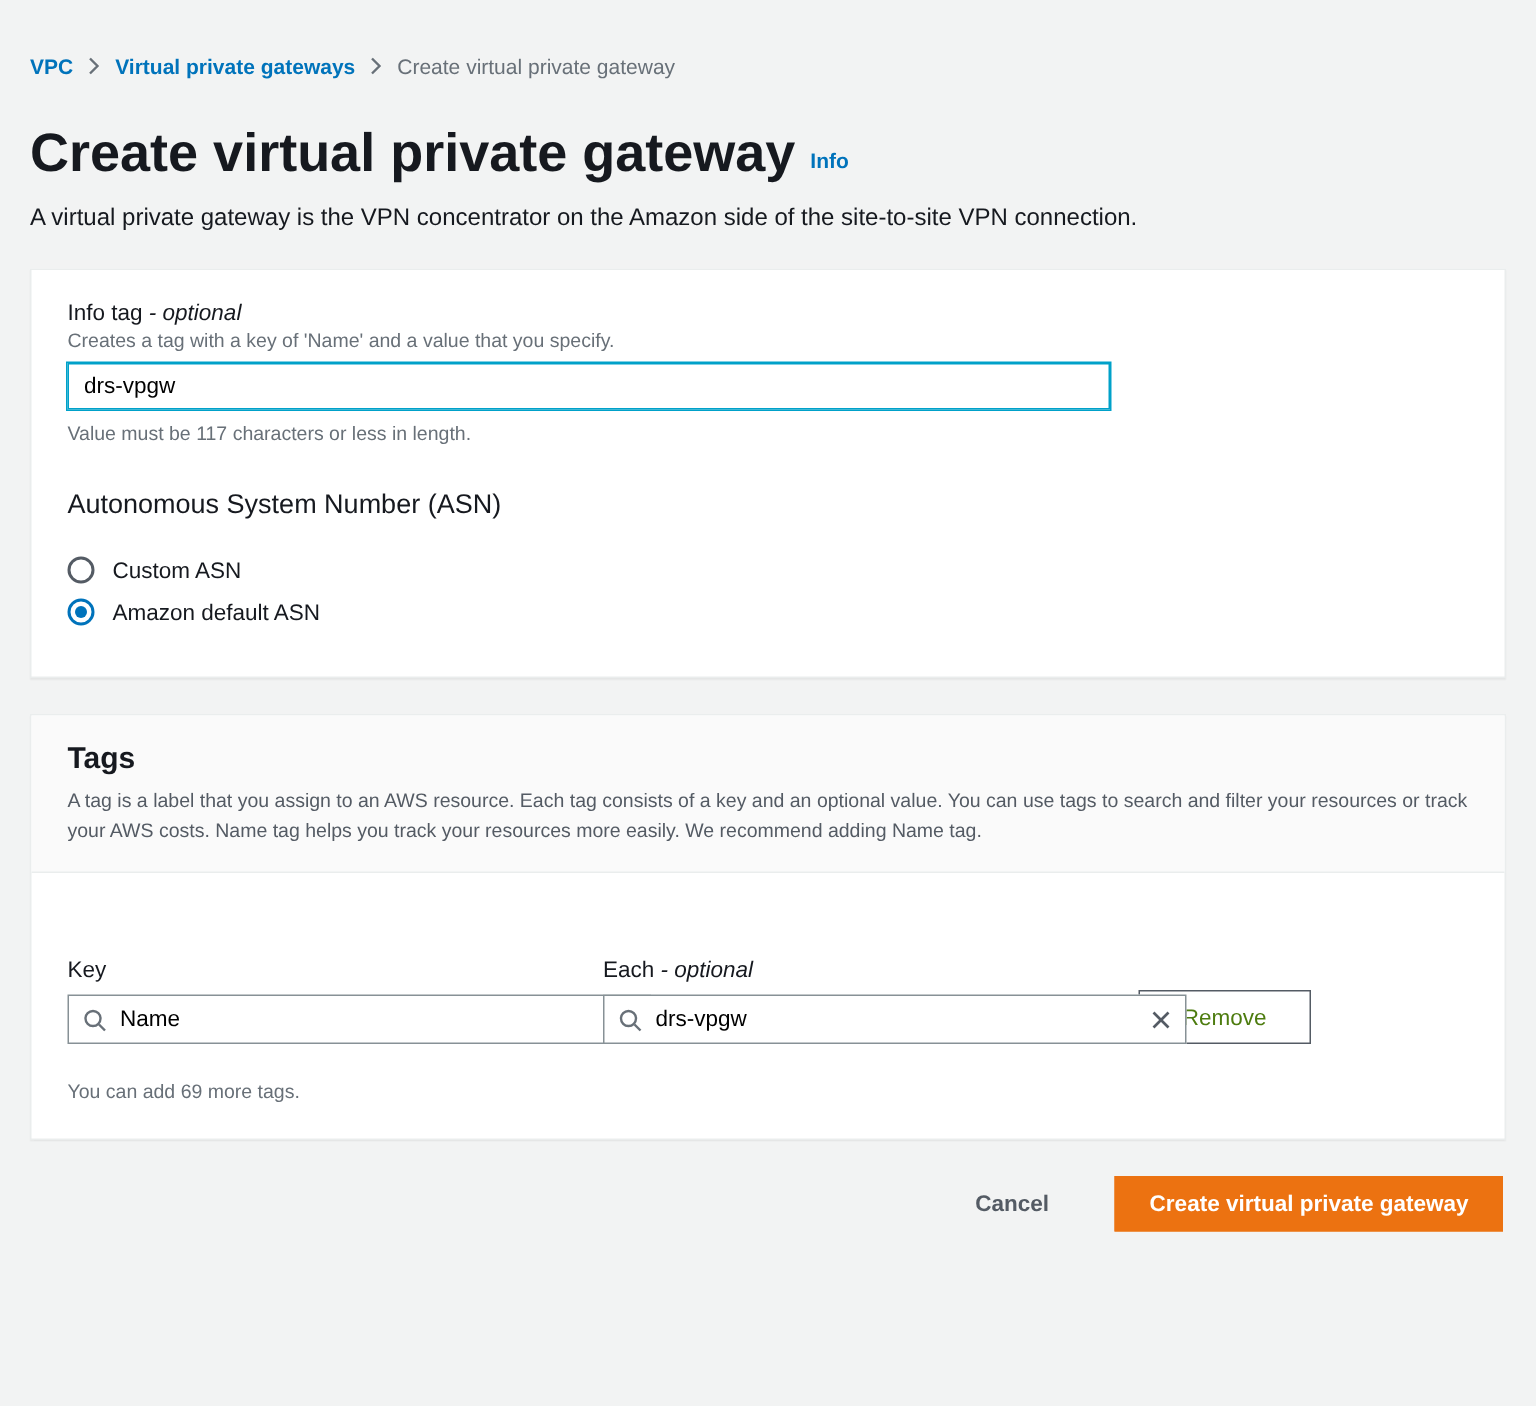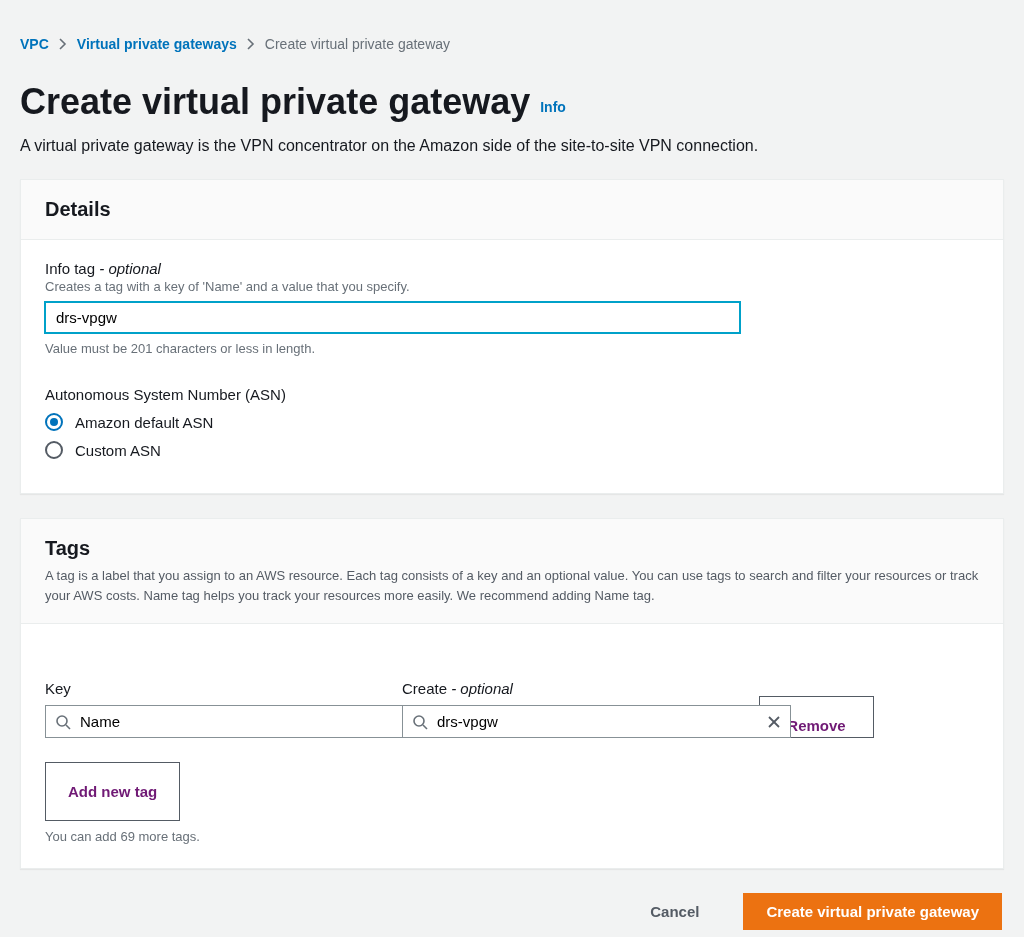--- a/index.html
+++ b/index.html
@@ -110,22 +110,22 @@
     }
     .constraint {
       font-size: 13px;
       color: #687078;
       margin-top: 8px;
     }
     .asn-section {
       margin-top: 30px;
     }
     .asn-title {
-      font-size: 15px;
-      margin-bottom: 10px;
+      font-size: 18px;
+      margin-bottom: 24px;
     }
     .radio-row {
       display: flex;
       align-items: center;
       gap: 12px;
       margin-bottom: 10px;
       cursor: pointer;
     }
     .radio {
       width: 18px;
@@ -190,25 +190,25 @@
     }
     .search-input {
       width: 100%;
       padding: 7px 34px 7px 34px;
       font-size: 15px;
       border: 1px solid #879196;
       background: #fff;
     }
     .btn {
       font-size: 15px;
-      font-weight: 700;
-      padding: 20px 22px;
+      font-weight: 400;
+      padding: 5px 22px;
       border: 1px solid #545b64;
       background: #ffffff;
-      color: #701a75;
+      color: #4d7c0f;
       cursor: pointer;
     }
     .btn-remove {
       height: 36px;
       min-width: 115px;
     }
     .btn-add {
       margin-bottom: 8px;
     }
     .tags-remaining {
@@ -264,40 +264,37 @@
   <span class="current">Create virtual private gateway</span>
 </nav>
 
 <div class="page-title-row">
   <h1 class="page-title">Create virtual private gateway</h1>
   <a href="#" class="info-link">Info</a>
 </div>
 <p class="page-subtitle">A virtual private gateway is the VPN concentrator on the Amazon side of the site-to-site VPN connection.</p>
 
 <section class="panel">
-  <div class="panel-header">
-    <h2>Details</h2>
-  </div>
   <div class="panel-body">
     <div class="field-label">
       <span>Info tag</span><span class="optional"> - optional</span>
     </div>
     <div class="field-help">Creates a tag with a key of 'Name' and a value that you specify.</div>
     <input type="text" class="text-input" value="drs-vpgw" style="">
-    <div class="constraint">Value must be 201 characters or less in length.</div>
+    <div class="constraint">Value must be 117 characters or less in length.</div>
 
     <div class="asn-section">
       <div class="asn-title">Autonomous System Number (ASN)</div>
       <div class="radio-row">
+        <span class="radio"></span>
+        <span class="radio-label">Custom ASN</span>
+      </div>
+      <div class="radio-row">
         <span class="radio selected"></span>
         <span class="radio-label">Amazon default ASN</span>
-      </div>
-      <div class="radio-row">
-        <span class="radio"></span>
-        <span class="radio-label">Custom ASN</span>
       </div>
     </div>
   </div>
 </section>
 
 <section class="panel">
   <div class="panel-header">
     <h2>Tags</h2>
     <p class="desc">A tag is a label that you assign to an AWS resource. Each tag consists of a key and an optional value. You can use tags to search and filter your resources or track your AWS costs. Name tag helps you track your resources more easily. We recommend adding Name tag.</p>
   </div>
@@ -316,21 +313,21 @@
           <span class="clear-icon">
             <svg width="14" height="14" viewBox="0 0 14 14">
                 <line x1="2" y1="2" x2="12" y2="12" stroke="#545b64" stroke-width="1.8"></line>
                 <line x1="12" y1="2" x2="2" y2="12" stroke="#545b64" stroke-width="1.8"></line>
               </svg>
           </span>
         </div>
       </div>
       <div class="tags-col grow">
         <div class="col-label">
-          <span>Create</span><span class="optional"> - optional</span>
+          <span>Each</span><span class="optional"> - optional</span>
         </div>
         <div class="search-input-wrap">
           <span class="search-icon">
             <svg width="16" height="16" viewBox="0 0 16 16">
                 <circle cx="7" cy="7" r="5" fill="none" stroke="#687078" stroke-width="1.6"></circle>
                 <line x1="11" y1="11" x2="15" y2="15" stroke="#687078" stroke-width="1.6"></line>
               </svg>
           </span>
           <input type="text" class="search-input" value="drs-vpgw" style="">
           <span class="clear-icon">
@@ -339,21 +336,20 @@
                 <line x1="12" y1="2" x2="2" y2="12" stroke="#545b64" stroke-width="1.8"></line>
               </svg>
           </span>
         </div>
       </div>
       <div class="tags-col">
         <button class="btn btn-remove">Remove</button>
       </div>
     </div>
 
-    <button class="btn btn-add">Add new tag</button>
     <div class="tags-remaining">You can add 69 more tags.</div>
   </div>
 </section>
 
 <div class="footer">
   <button class="btn-link">Cancel</button>
   <button class="btn-primary">Create virtual private gateway</button>
 </div>
 
 </body></html>

